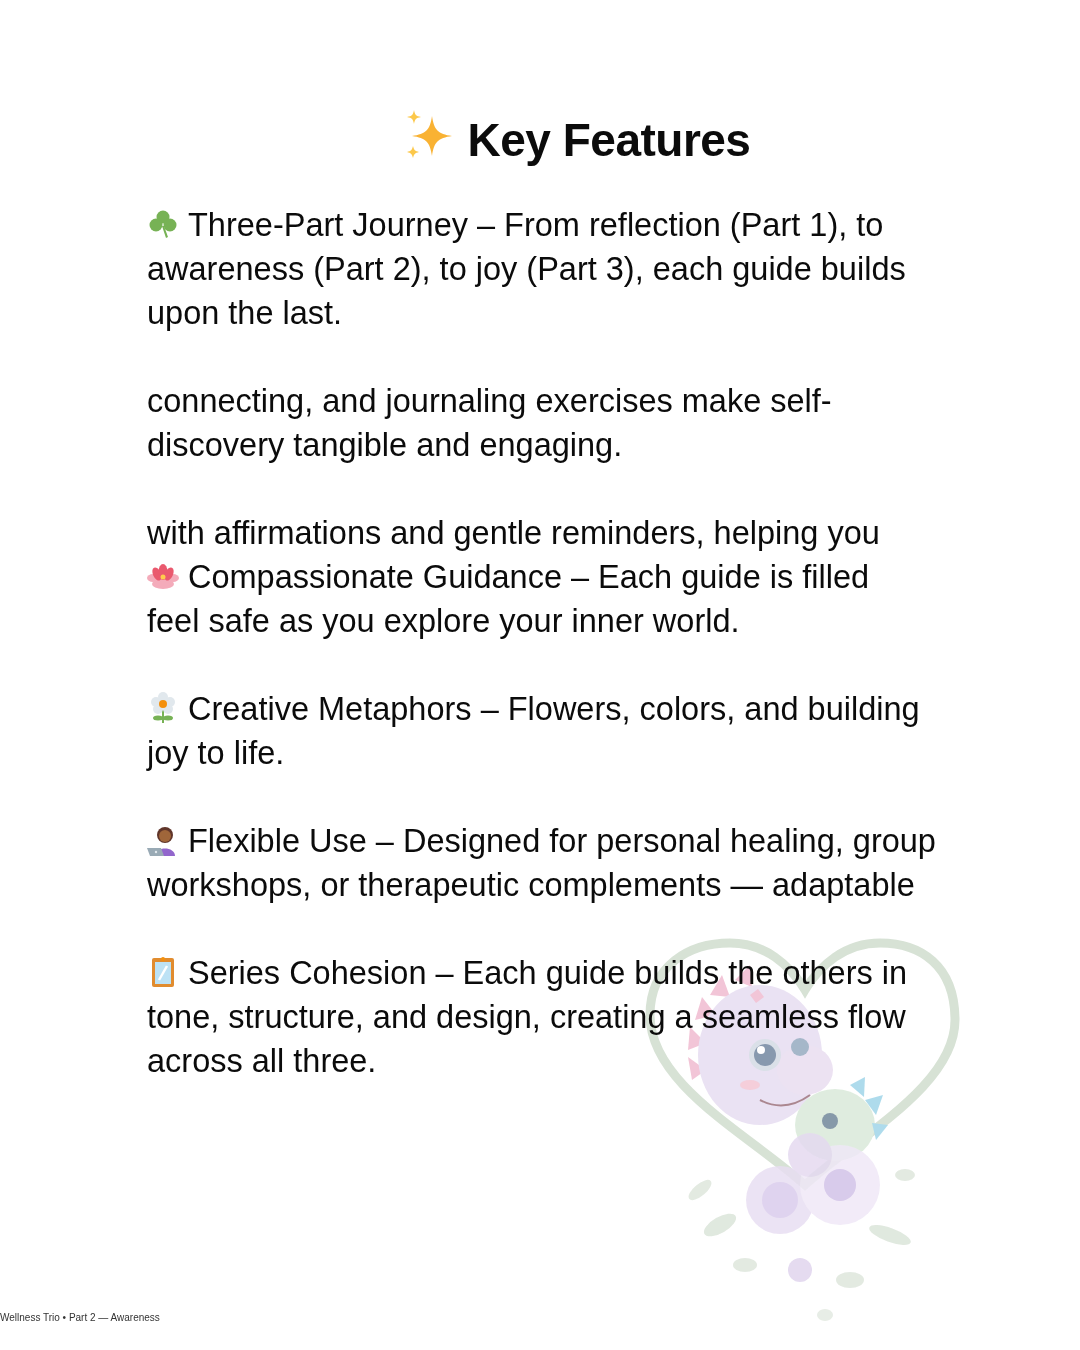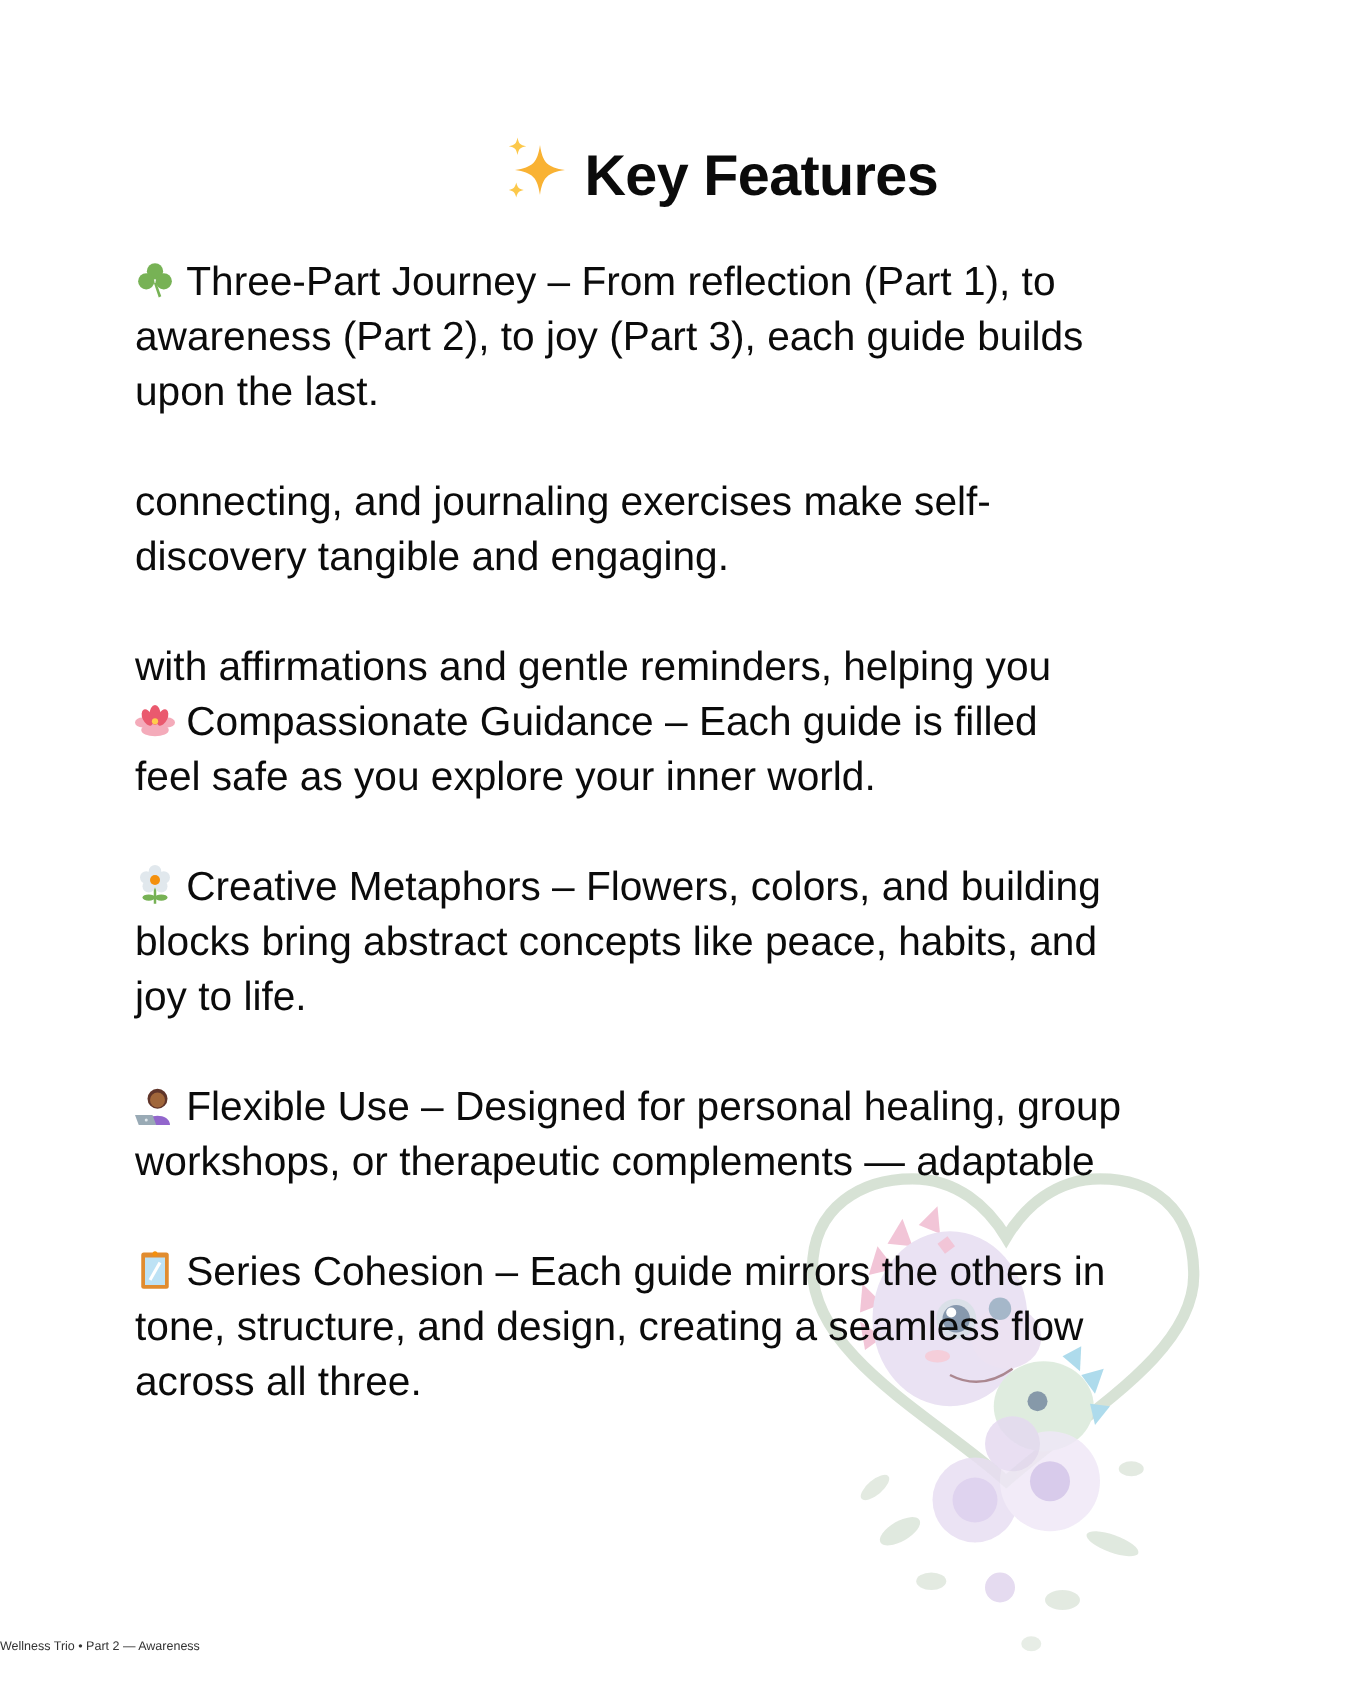--- a/index.html
+++ b/index.html
@@ -3,21 +3,21 @@
 <meta charset="utf-8">
 <style>
   html, body { margin: 0; padding: 0; background: #ffffff; }
   body { width: 1080px; height: 1350px; position: relative; overflow: hidden;
          font-family: "Liberation Sans", "DejaVu Sans", sans-serif; color: #0b0b0b; }
   .title { position: absolute; top: 108px; left: 0; width: 1080px; text-align: center;
            font-size: 46px; font-weight: 700; letter-spacing: -0.5px; line-height: 64px; margin-left: 36px; }
   .title .sparkle { display: inline-block; width: 56px; height: 56px; vertical-align: -8px; margin-right: 10px; }
   .features { position: absolute; left: 108px; top: 203px; width: 880px; z-index: 1; }
   .feature { font-size: 32.5px; line-height: 44px; margin: 0 0 44px 0; white-space: nowrap; }
-  .line { display: block; }
+  .line { display: block; margin-left: 39px; }
   .icon { display: inline-block; width: 32px; height: 32px; vertical-align: -4px; margin-right: 9px; }
   .footer { position: absolute; top: 1312px; left: 0; width: 1080px; text-align: left;
             font-size: 10px; color: #333; z-index: 1; }
   .illustration { position: absolute; left: 640px; top: 935px; width: 330px; height: 395px; z-index: 0; opacity: 0.9; }
 </style>
 </head>
 <body>
 
 <div class="title">
   <span class="sparkle">
@@ -123,41 +123,40 @@
             <ellipse cx="21" cy="26" rx="5" ry="2.5" fill="#77b255"></ellipse>
             <g fill="#e1e8ed">
               <circle cx="16" cy="5" r="5"></circle>
               <circle cx="9" cy="10" r="5"></circle>
               <circle cx="23" cy="10" r="5"></circle>
               <circle cx="11" cy="17" r="5"></circle>
               <circle cx="21" cy="17" r="5"></circle>
             </g>
             <circle cx="16" cy="12" r="4" fill="#f4900c"></circle>
           </svg></span><span>Creative Metaphors – Flowers, colors, and building</span></span>
-    <span class="line">blocks bring abstract concepts like peace, habits, and</span>
     <span class="line">joy to life.</span>
   </div>
 
   <div class="feature">
     <span class="line"><span class="icon"><svg viewBox="0 0 32 32" width="32" height="32">
             <circle cx="18" cy="11" r="8" fill="#60352a"></circle>
             <circle cx="18" cy="12" r="6" fill="#a0663a"></circle>
             <path d="M8 32 C8 22 28 22 28 32Z" fill="#9266cc"></path>
             <path d="M0 24 L14 24 L17 32 L3 32Z" fill="#99aab5"></path>
             <circle cx="9" cy="28" r="1.2" fill="#e1e8ed"></circle>
           </svg></span><span>Flexible Use – Designed for personal healing, group</span></span>
     <span class="line">workshops, or therapeutic complements — adaptable</span>
   </div>
 
   <div class="feature">
     <span class="line"><span class="icon"><svg viewBox="0 0 32 32" width="32" height="32">
             <rect x="5" y="2" width="22" height="29" rx="2" fill="#e18c2f"></rect>
             <rect x="8" y="6" width="16" height="22" fill="#bde2f5"></rect>
             <path d="M12 24 L20 10" stroke="#ffffff" stroke-width="2.5"></path>
             <circle cx="16" cy="3" r="2" fill="#f4900c"></circle>
-          </svg></span><span>Series Cohesion – Each guide mirrors the others in</span></span>
+          </svg></span><span>Series Cohesion – Each guide builds the others in</span></span>
     <span class="line">tone, structure, and design, creating a seamless flow</span>
     <span class="line">across all three.</span>
   </div>
 
 </div>
 
 <div class="footer">Wellness Trio • Part 2 — Awareness</div>
 
 </body></html>

